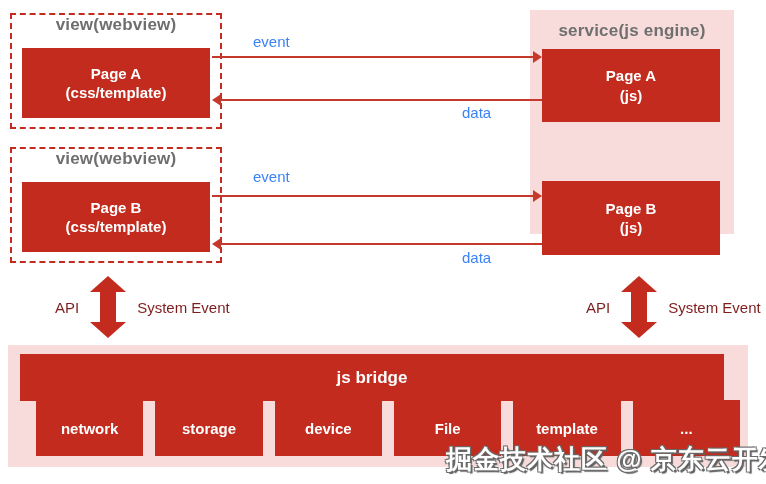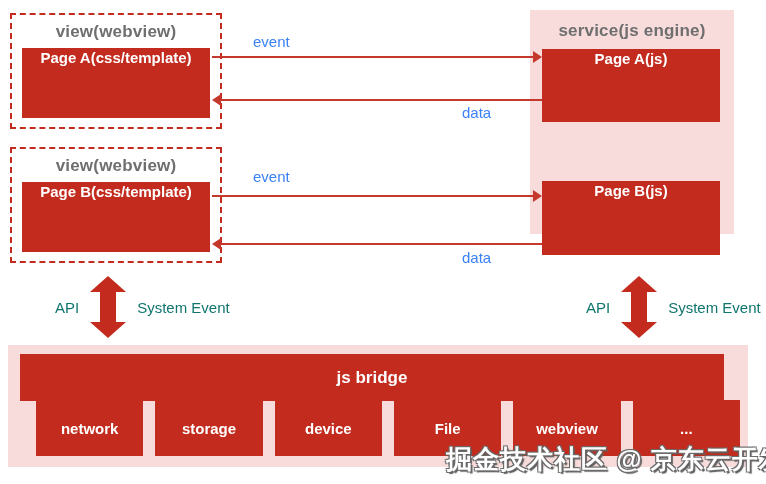--- a/index.html
+++ b/index.html
@@ -10,27 +10,27 @@
   }
 
   
   .view-box {
     position:absolute; width:212px; height:116px;
     border:2px dashed #c22b1d; background:#ffffff;
   }
   .view-a { left:10px; top:13px; }
   .view-b { left:10px; top:147px; }
   .box-title {
-    text-align:center; margin-top:7px; font-size:17px; font-weight:bold;
+    text-align:center; font-size:17px; font-weight:bold;
     color:#6f6f6f; letter-spacing:.2px;
   }
   .page-box {
     position:absolute; background:#c22b1d; color:#ffffff;
     font-weight:bold; font-size:15px; text-align:center;
-    display:flex; flex-direction:row; justify-content:center; line-height:1.3;
+    display:flex; flex-direction:column; justify-content:center; line-height:1.3;
   }
   .view-box .page-box { left:10px; top:33px; width:188px; height:70px; }
 
   
   .service-box {
     position:absolute; left:530px; top:10px; width:204px; height:224px;
     background:#f7dcdb;
   }
   .service-box .box-title { margin-top:11px; }
   .svc-page-a { left:12px; top:39px; width:178px; height:73px; }
@@ -56,21 +56,21 @@
   .lbl-event-b { left:253px; top:168px; }
   .lbl-data-b  { left:462px; top:249px; }
 
   
   .connector {
     position:absolute; top:275px; height:64px;
     display:flex; align-items:center; gap:11px;
   }
   .connector-left  { left:55px; }
   .connector-right { left:586px; }
-  .connector .c-label { font-size:15px; color:#0f766e; white-space:nowrap; }
+  .connector .c-label { font-size:15px; color:#7f1d1d; white-space:nowrap; }
   .dbl-arrow { width:36px; height:62px; display:block; }
 
   
   .bridge-wrap {
     position:absolute; left:8px; top:345px; width:740px; height:122px;
     background:#f7dcdb;
   }
   .bridge-bar {
     position:absolute; left:12px; top:9px; width:704px; height:47px;
     background:#c22b1d; color:#ffffff; font-size:17px; font-weight:bold;
@@ -165,20 +165,20 @@
     <span class="c-label">System Event</span>
   </div>
 
   <div class="bridge-wrap">
     <div class="bridge-bar">js bridge</div>
     <div class="modules">
       <div class="module">network</div>
       <div class="module">storage</div>
       <div class="module">device</div>
       <div class="module">File</div>
-      <div class="module">webview</div>
+      <div class="module">template</div>
       <div class="module">...</div>
     </div>
   </div>
 
   <div class="watermark">掘金技术社区 @ 京东云开发者</div>
 
 </div>
 
 </body></html>

